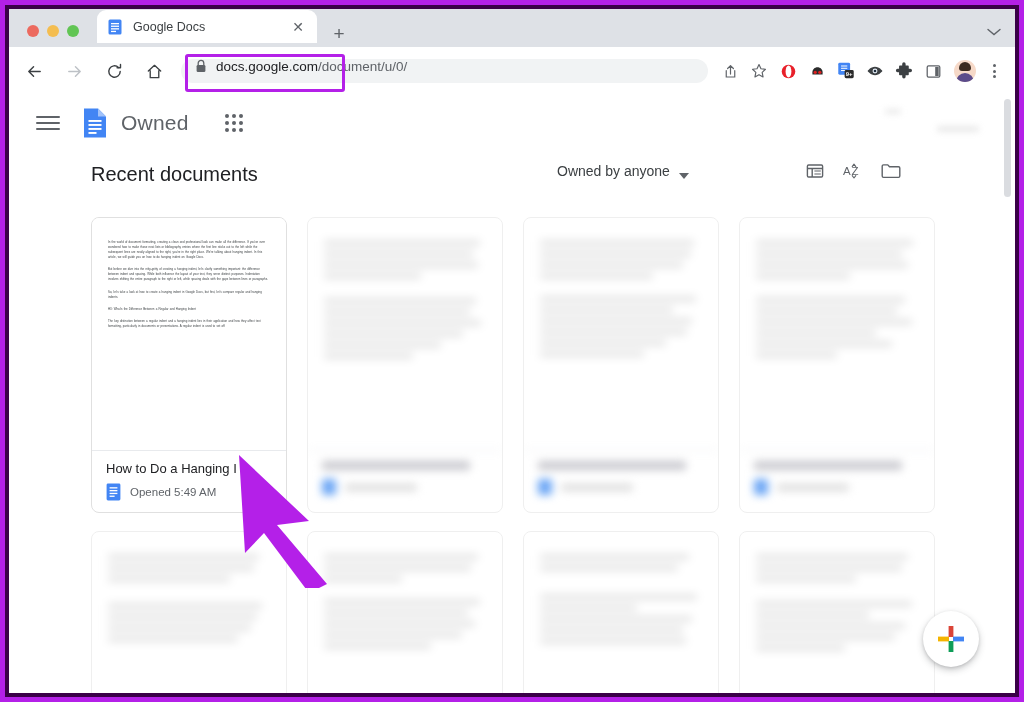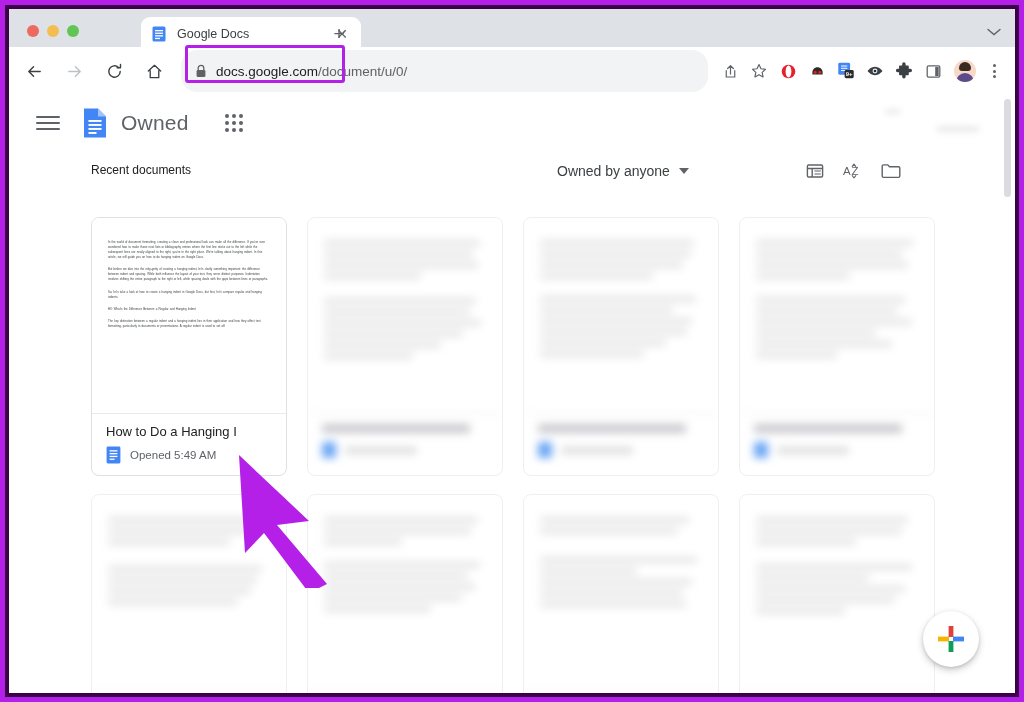--- a/index.html
+++ b/index.html
@@ -29,23 +29,23 @@
     background: #dee1e6;
   }
   .traffic {
     position: absolute; top: 16px; width: 12px; height: 12px; border-radius: 50%;
   }
   .traffic.red    { left: 18px;  background: #ec6a5f; }
   .traffic.yellow { left: 38px;  background: #f4bd50; }
   .traffic.green  { left: 58px;  background: #61c554; }
 
   #tab {
-    position: absolute; left: 88px; top: 8px; width: 220px; height: 33px;
+    position: absolute; left: 88px; top: 1px; width: 220px; height: 33px;
     background: #ffffff; border-radius: 9px 9px 0 0;
-    display: flex; align-items: center; padding: 0 10px; margin-left: 44px;
+    display: flex; align-items: center; padding: 0 10px;
   }
   #tab-favicon { width: 16px; height: 16px; flex: 0 0 16px; margin-right: 10px; }
   #tab-title {
     font-size: 12.5px; color: #3c4043; flex: 1;
     white-space: nowrap; overflow: hidden; text-overflow: ellipsis;
   }
   #tab-close {
     width: 18px; height: 18px; flex: 0 0 18px;
     display: flex; align-items: center; justify-content: center;
     color: #5f6368; font-size: 14px; line-height: 1;
@@ -67,23 +67,23 @@
   }
   .nav-btn {
     width: 30px; height: 30px; margin-left: 10px;
     display: flex; align-items: center; justify-content: center;
     color: #3c4043;
   }
   .nav-btn.dim { color: #bdc1c6; }
 
   #omnibox-wrap {
     position: relative;
-    flex: 1; height: 42px; margin: 0 8px 0 12px;
+    flex: 1; height: 24px; margin: 0 8px 0 12px;
     background: #f1f3f4; border-radius: 16px;
-    display: flex; align-items: center; padding-left: 14px;
+    display: flex; align-items: flex-start; padding-left: 14px;
   }
   #url-highlight {
     position: absolute; left: 4px; top: -5px;
     width: 160px; height: 38px;
     border: 3px solid #b420e8; border-radius: 3px;
     pointer-events: none;
   }
   #lock-icon { margin-right: 9px; display: flex; align-items: center; }
   #url-text { font-size: 13.5px; color: #202124; white-space: nowrap; }
   #url-text .path { color: #5f6368; }
@@ -155,46 +155,46 @@
     position: absolute; display: block; background: #d8d8d8;
     filter: blur(3px); opacity: .55; border-radius: 2px;
   }
 
   
   #section-bar {
     position: absolute; left: 0; right: 0; top: 60px; height: 46px;
   }
   #section-title {
     position: absolute; left: 82px; top: 8px;
-    font-size: 12px; color: #202124; font-weight: 500;
+    font-size: 20px; color: #202124; font-weight: 500;
   }
   #owner-filter {
     position: absolute; left: 548px; top: 8px;
-    display: flex; align-items: center; gap: 9px;
+    display: flex; align-items: flex-end; gap: 9px;
     font-size: 14px; color: #3c4043;
   }
   #owner-caret {
     width: 0; height: 0; border-left: 5px solid transparent;
     border-right: 5px solid transparent; border-top: 6px solid #5f6368;
   }
   .view-icon {
     position: absolute; top: 3px; width: 26px; height: 26px;
     display: flex; align-items: center; justify-content: center; color: #5f6368;
   }
   #icon-list   { left: 793px; }
   #icon-sort   { left: 831px; }
   #icon-folder { left: 869px; }
 
   
   #doc-grid {
     position: absolute; left: 82px; top: 122px; right: 28px;
     display: grid; grid-template-columns: repeat(4, 196px); gap: 18px 20px;
   }
   .doc-card {
-    width: 196px; height: 259px;
+    width: 196px; height: 296px;
     background: #ffffff; border: 1px solid #e0e0e0; border-radius: 8px;
     overflow: hidden; display: flex; flex-direction: column;
   }
   .doc-thumb {
     flex: 1; background: #ffffff; padding: 22px 16px 0 16px; overflow: hidden;
   }
   .doc-thumb p {
     font-size: 2.9px; line-height: 1.75; color: #3c4043;
     margin-bottom: 7px; text-align: left; word-spacing: .4px;
   }

